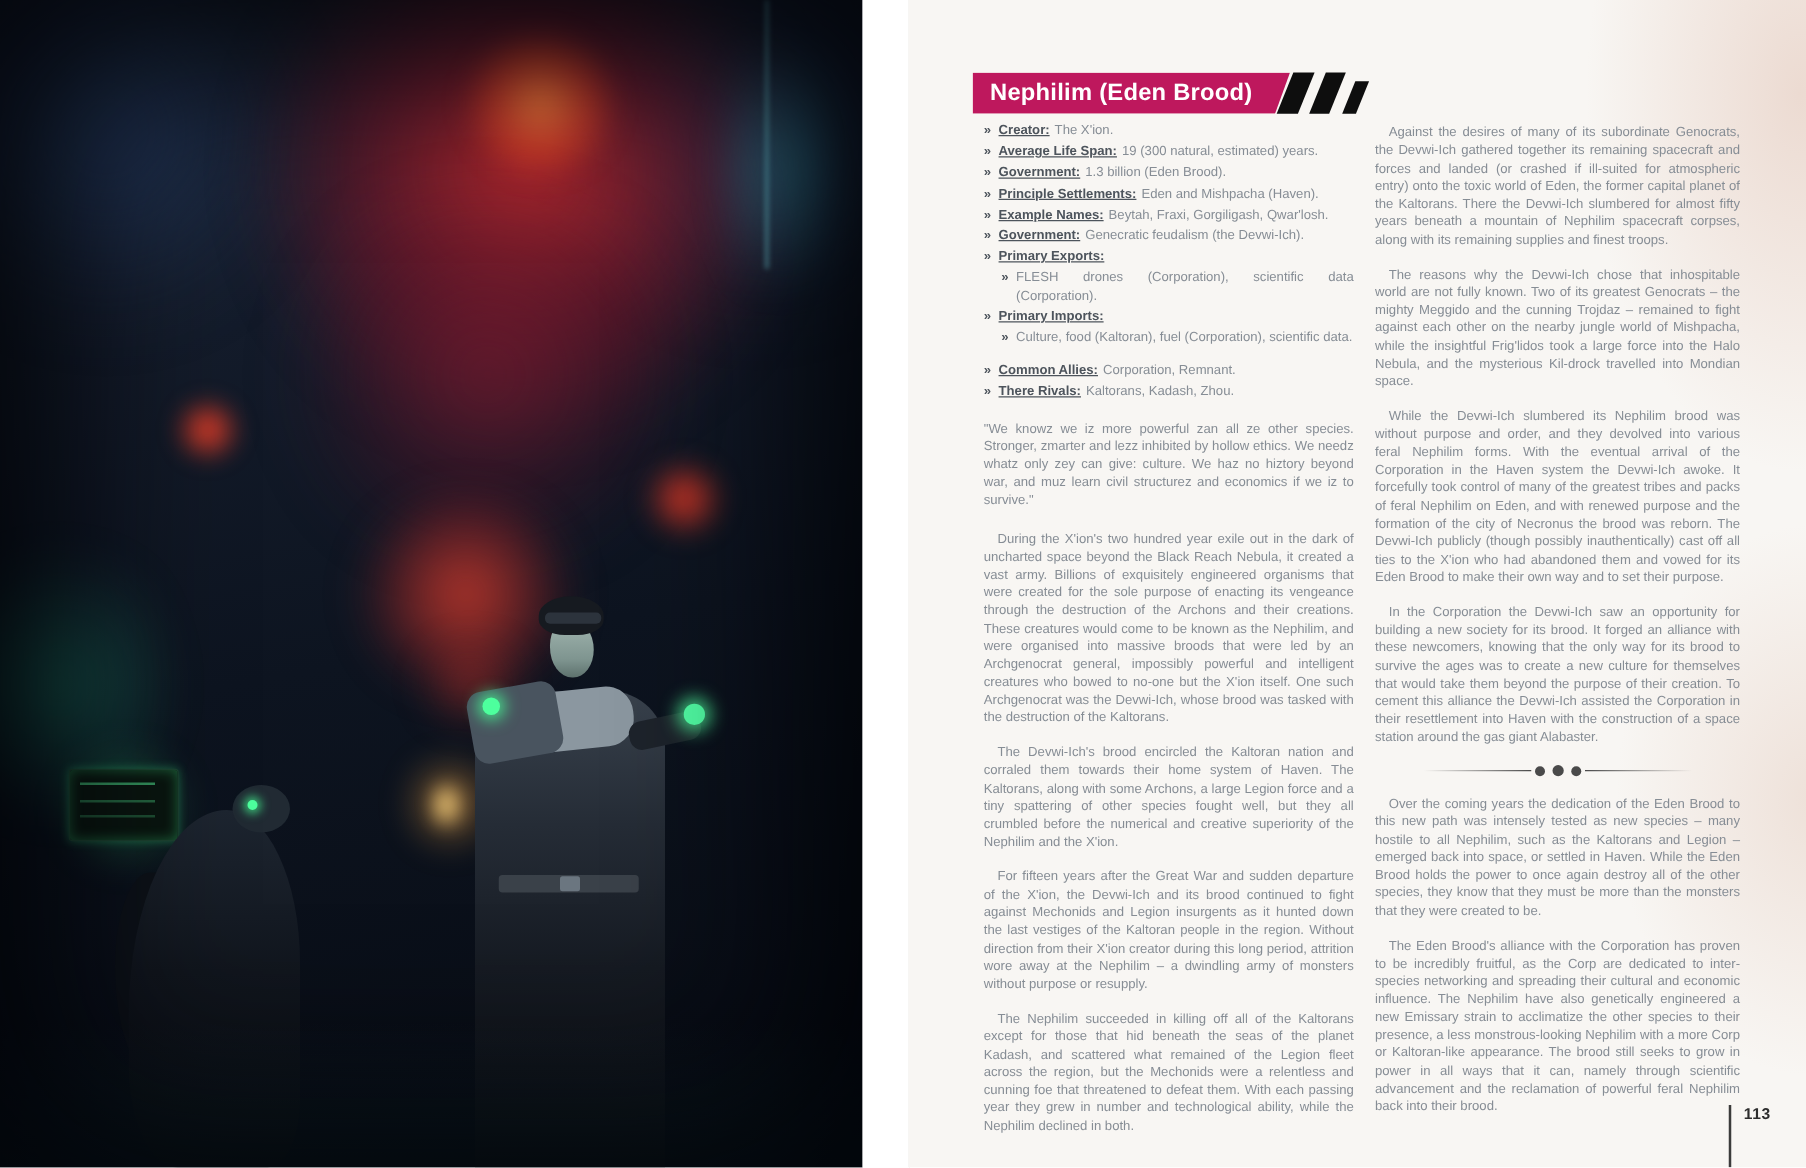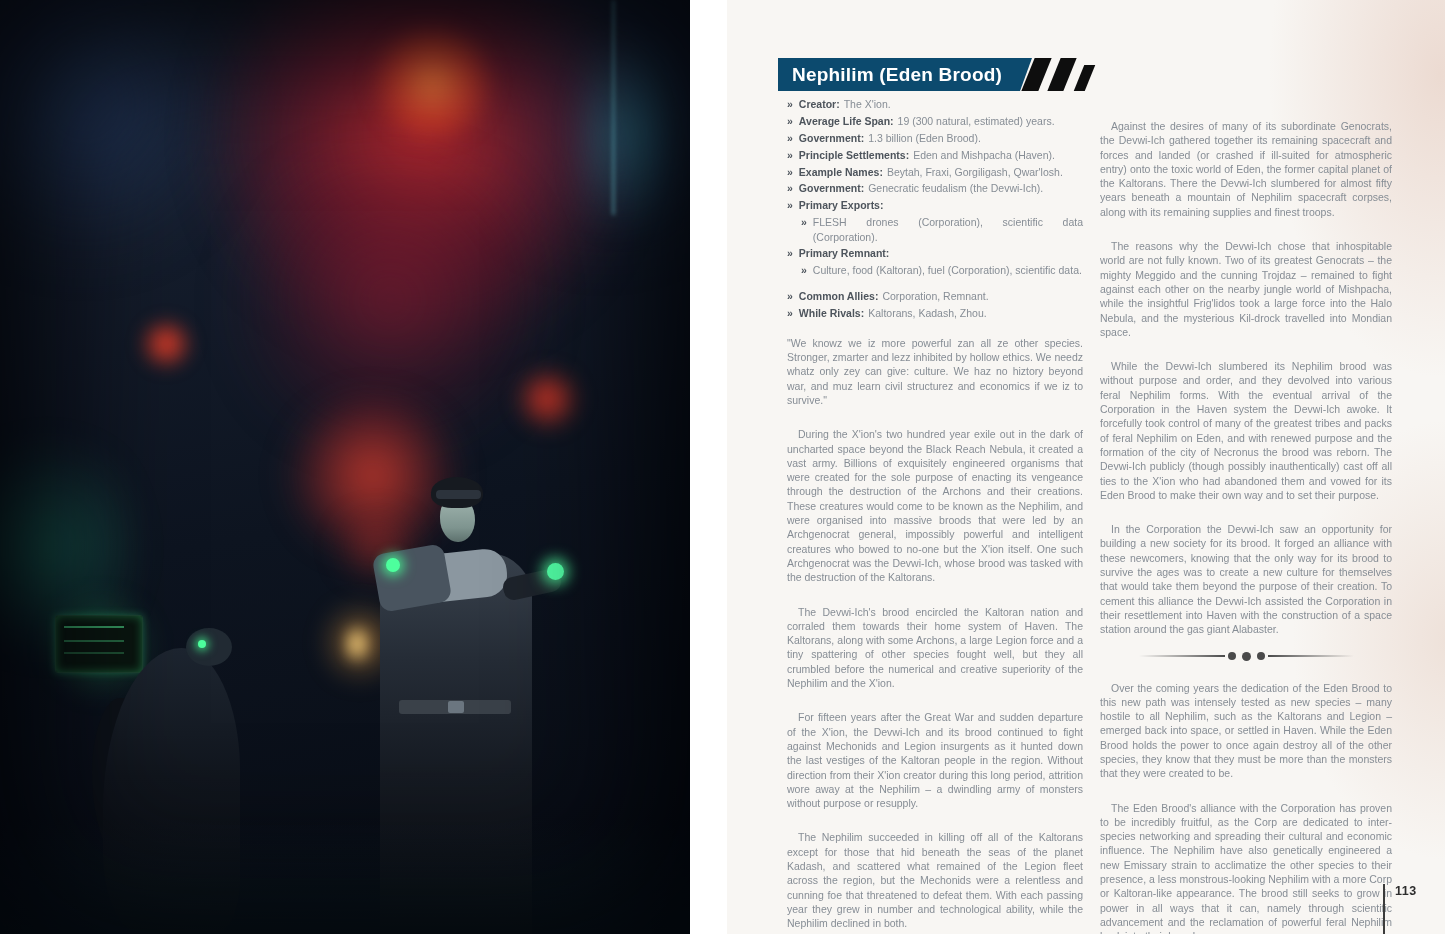--- a/index.html
+++ b/index.html
@@ -77,40 +77,40 @@
   .gutter{position:absolute;left:690px;top:0;width:37px;height:934px;background:#ffffff;border-right:1px solid #dedad5;}
   
   .text-page{position:absolute;left:727px;top:0;width:718px;height:934px;background:#f8f6f3;overflow:hidden;}
   .wm{position:absolute;pointer-events:none;}
   .wm1{right:-60px;top:-40px;width:260px;height:460px;
     background:radial-gradient(ellipse at 75% 25%,rgba(226,196,182,.55) 0%,rgba(226,196,182,0) 62%);}
   .wm2{right:-50px;top:380px;width:230px;height:520px;
     background:radial-gradient(ellipse at 80% 50%,rgba(226,200,186,.45) 0%,rgba(226,200,186,0) 60%);}
   
   .banner{position:absolute;left:51px;top:58px;height:33px;display:flex;align-items:stretch;}
-  .banner-bar{background:#0c4a6e;color:#ffffff;display:flex;align-items:center;
+  .banner-bar{background:#be185d;color:#ffffff;display:flex;align-items:center;
     padding:0 16px 0 14px;font-size:19px;font-weight:bold;letter-spacing:.2px;white-space:nowrap;
     clip-path:polygon(0 0,100% 0,calc(100% - 12px) 100%,0 100%);width:224px;}
   .stripes{display:flex;margin-left:-4px;}
   .stripe{background:#0e0e0e;height:33px;transform:skewX(-22deg);margin-right:9px;}
   .s1{width:17px;} .s2{width:16px;} .s3{width:11px;height:26px;margin-top:7px;}
   
   .col{position:absolute;color:#868d95;font-size:10.5px;line-height:14.3px;text-align:justify;}
   .col1{left:60px;top:97px;width:296px;}
   .col2{left:373px;top:99px;width:292px;}
   .stat-line{display:flex;margin-bottom:2.6px;}
   .stat-sub{display:flex;margin:0 0 2.6px 14px;}
   .bullet{color:#4d545c;font-weight:bold;margin-right:6px;flex:0 0 auto;}
-  .stat-label{color:#4d545c;font-weight:bold;margin-right:4px;white-space:nowrap;}
+  .stat-label{color:#4d545c;font-weight:bold;margin-right:4px;white-space:nowrap;text-decoration:underline;}
   .stat-value{color:#868d95;}
   .allies{margin-top:11px;}
   .quote{margin-top:16px;}
   .quote-attr{text-align:right;margin-top:5px;}
   .para{margin:0 0 13.5px 0;}
-  .para.indent{text-indent:11px;margin-top:20px;}
+  .para.indent{text-indent:11px;}
   .body-paras{margin-top:17px;}
   
   .divider{display:flex;align-items:center;justify-content:center;margin:15px auto 15px auto;width:215px;}
   .div-line{flex:1;height:1.6px;background:linear-gradient(90deg,rgba(70,70,70,0),#4a4a4a);}
   .div-line.rev{background:linear-gradient(90deg,#4a4a4a,rgba(70,70,70,0));}
   .div-dot{width:8px;height:8px;border-radius:50%;background:#4a4a4a;margin:0 3px;}
   .div-dot.mid{width:9px;height:9px;}
   
   .pageno-rule{position:absolute;left:656px;top:884px;width:2px;height:50px;background:#3b3b3b;}
   .pageno{position:absolute;left:668px;top:884px;font-size:12.5px;font-weight:bold;color:#2d2d2d;letter-spacing:.5px;}
@@ -200,36 +200,36 @@
       <div class="stat-line">
         <span class="bullet">»</span>
         <span class="stat-label">Primary Exports:</span>
       </div>
       <div class="stat-sub">
         <span class="bullet">»</span>
         <span class="stat-value">FLESH drones (Corporation), scientific data (Corporation).</span>
       </div>
       <div class="stat-line">
         <span class="bullet">»</span>
-        <span class="stat-label">Primary Remnant:</span>
+        <span class="stat-label">Primary Imports:</span>
       </div>
       <div class="stat-sub">
         <span class="bullet">»</span>
         <span class="stat-value">Culture, food (Kaltoran), fuel (Corporation), scientific data.</span>
       </div>
     </div>
 
     <div class="allies">
       <div class="stat-line">
         <span class="bullet">»</span>
         <span><span class="stat-label">Common Allies:</span><span class="stat-value">Corporation, Remnant.</span></span>
       </div>
       <div class="stat-line">
         <span class="bullet">»</span>
-        <span><span class="stat-label">While Rivals:</span><span class="stat-value">Kaltorans, Kadash, Zhou.</span></span>
+        <span><span class="stat-label">There Rivals:</span><span class="stat-value">Kaltorans, Kadash, Zhou.</span></span>
       </div>
     </div>
 
     <div class="quote">
       <div>"We knowz we iz more powerful zan all ze other species. Stronger, zmarter and lezz inhibited by hollow ethics. We needz whatz only zey can give: culture. We haz no hiztory beyond war, and muz learn civil structurez and economics if we iz to survive."</div>
     </div>
 
     <div class="body-paras">
       <p class="para indent">During the X'ion's two hundred year exile out in the dark of uncharted space beyond the Black Reach Nebula, it created a vast army. Billions of exquisitely engineered organisms that were created for the sole purpose of enacting its vengeance through the destruction of the Archons and their creations. These creatures would come to be known as the Nephilim, and were organised into massive broods that were led by an Archgenocrat general, impossibly powerful and intelligent creatures who bowed to no-one but the X'ion itself. One such Archgenocrat was the Devwi-Ich, whose brood was tasked with the destruction of the Kaltorans.</p>
       <p class="para indent">The Devwi-Ich's brood encircled the Kaltoran nation and corraled them towards their home system of Haven. The Kaltorans, along with some Archons, a large Legion force and a tiny spattering of other species fought well, but they all crumbled before the numerical and creative superiority of the Nephilim and the X'ion.</p>

